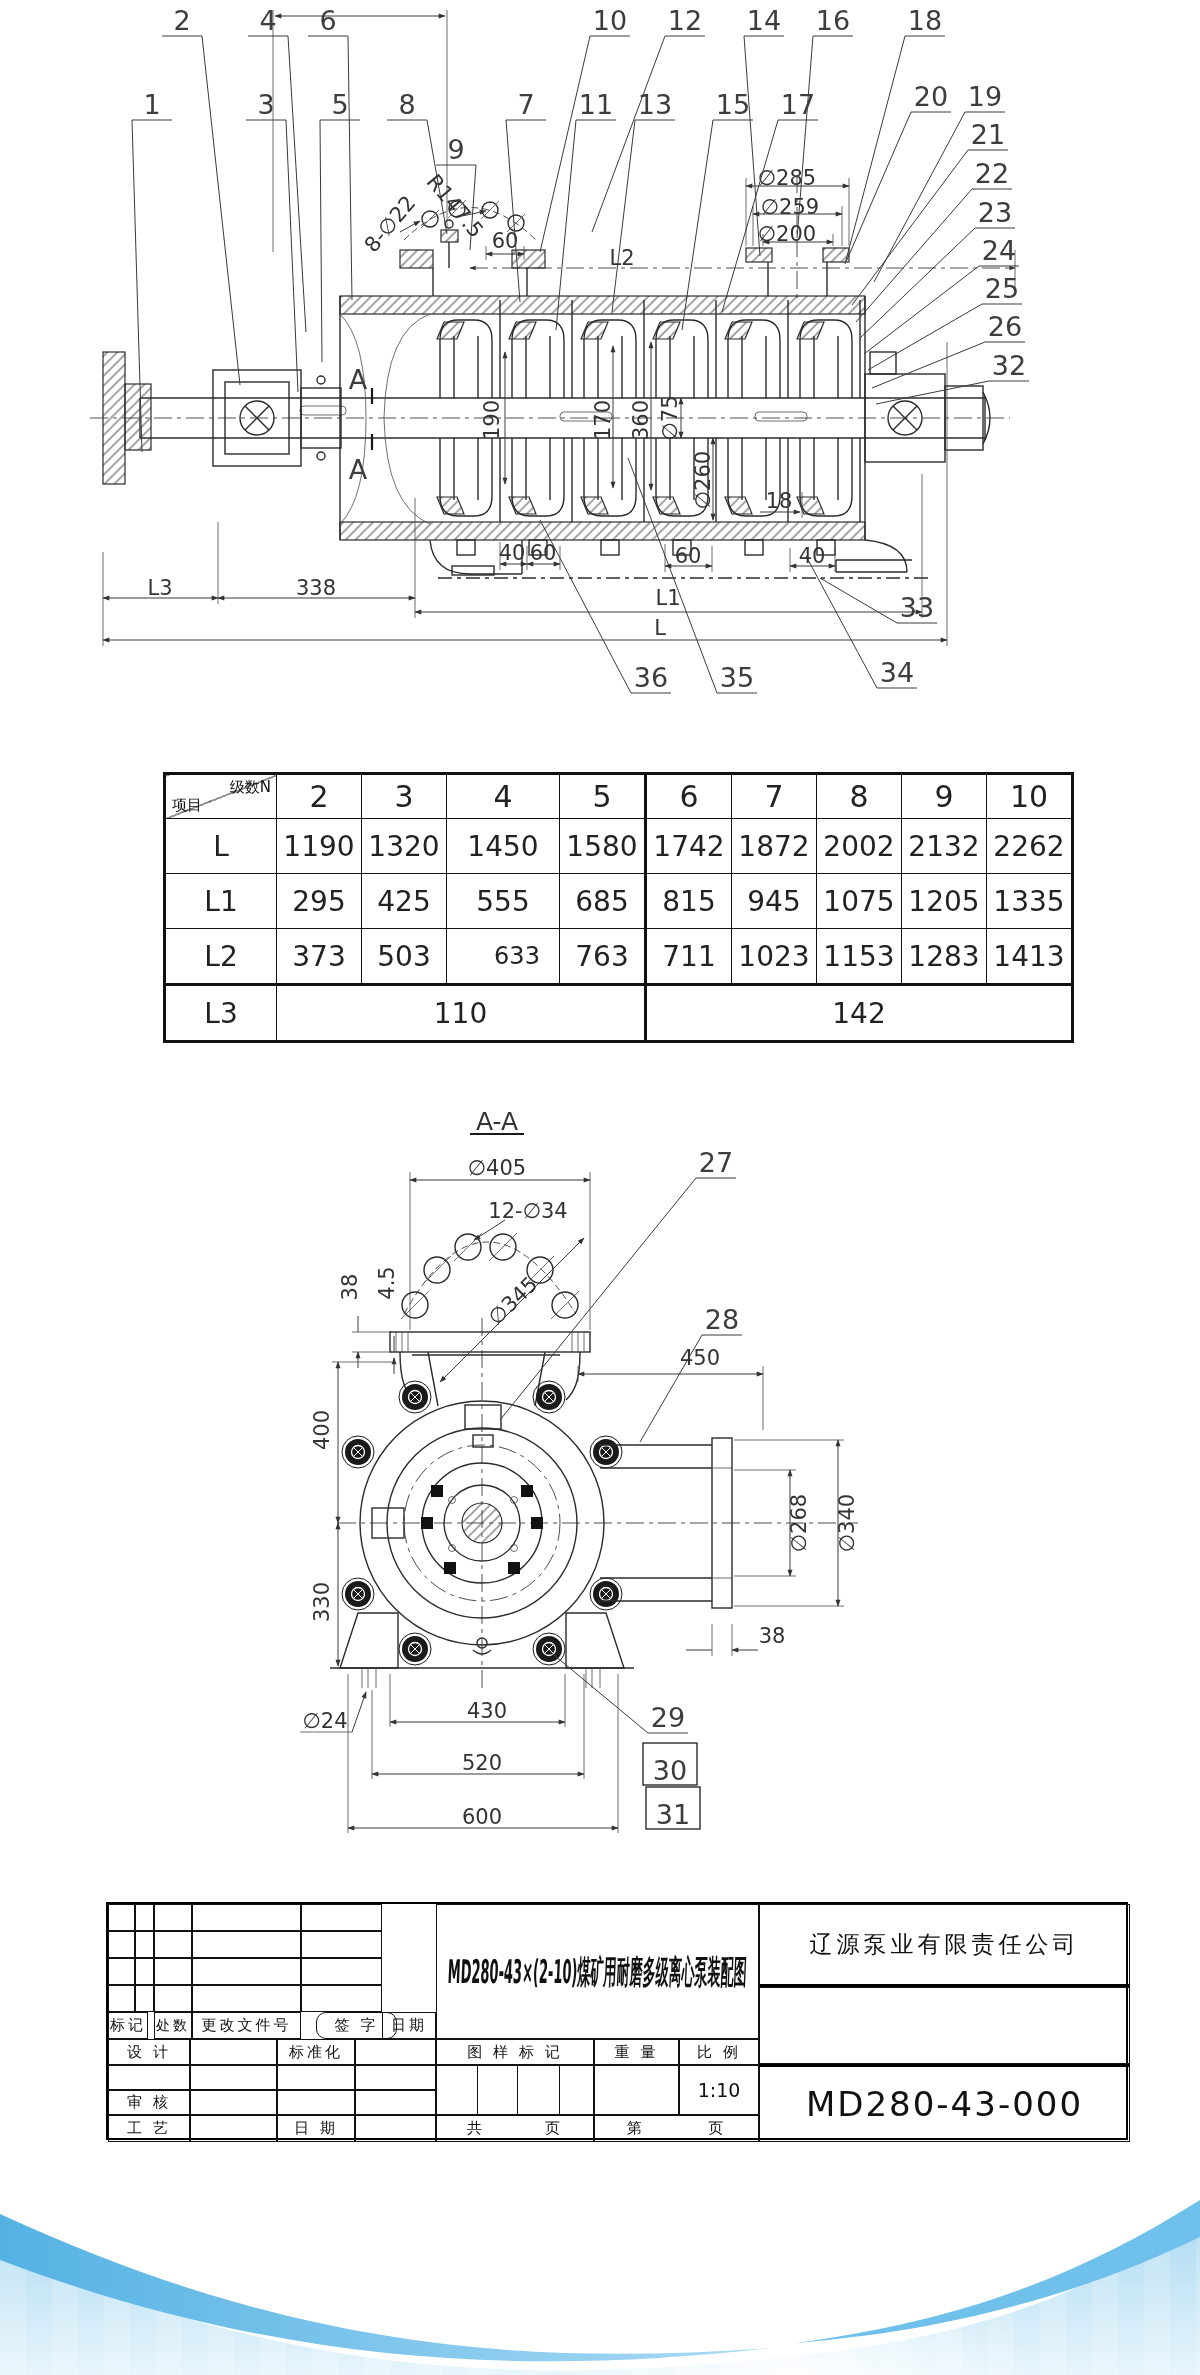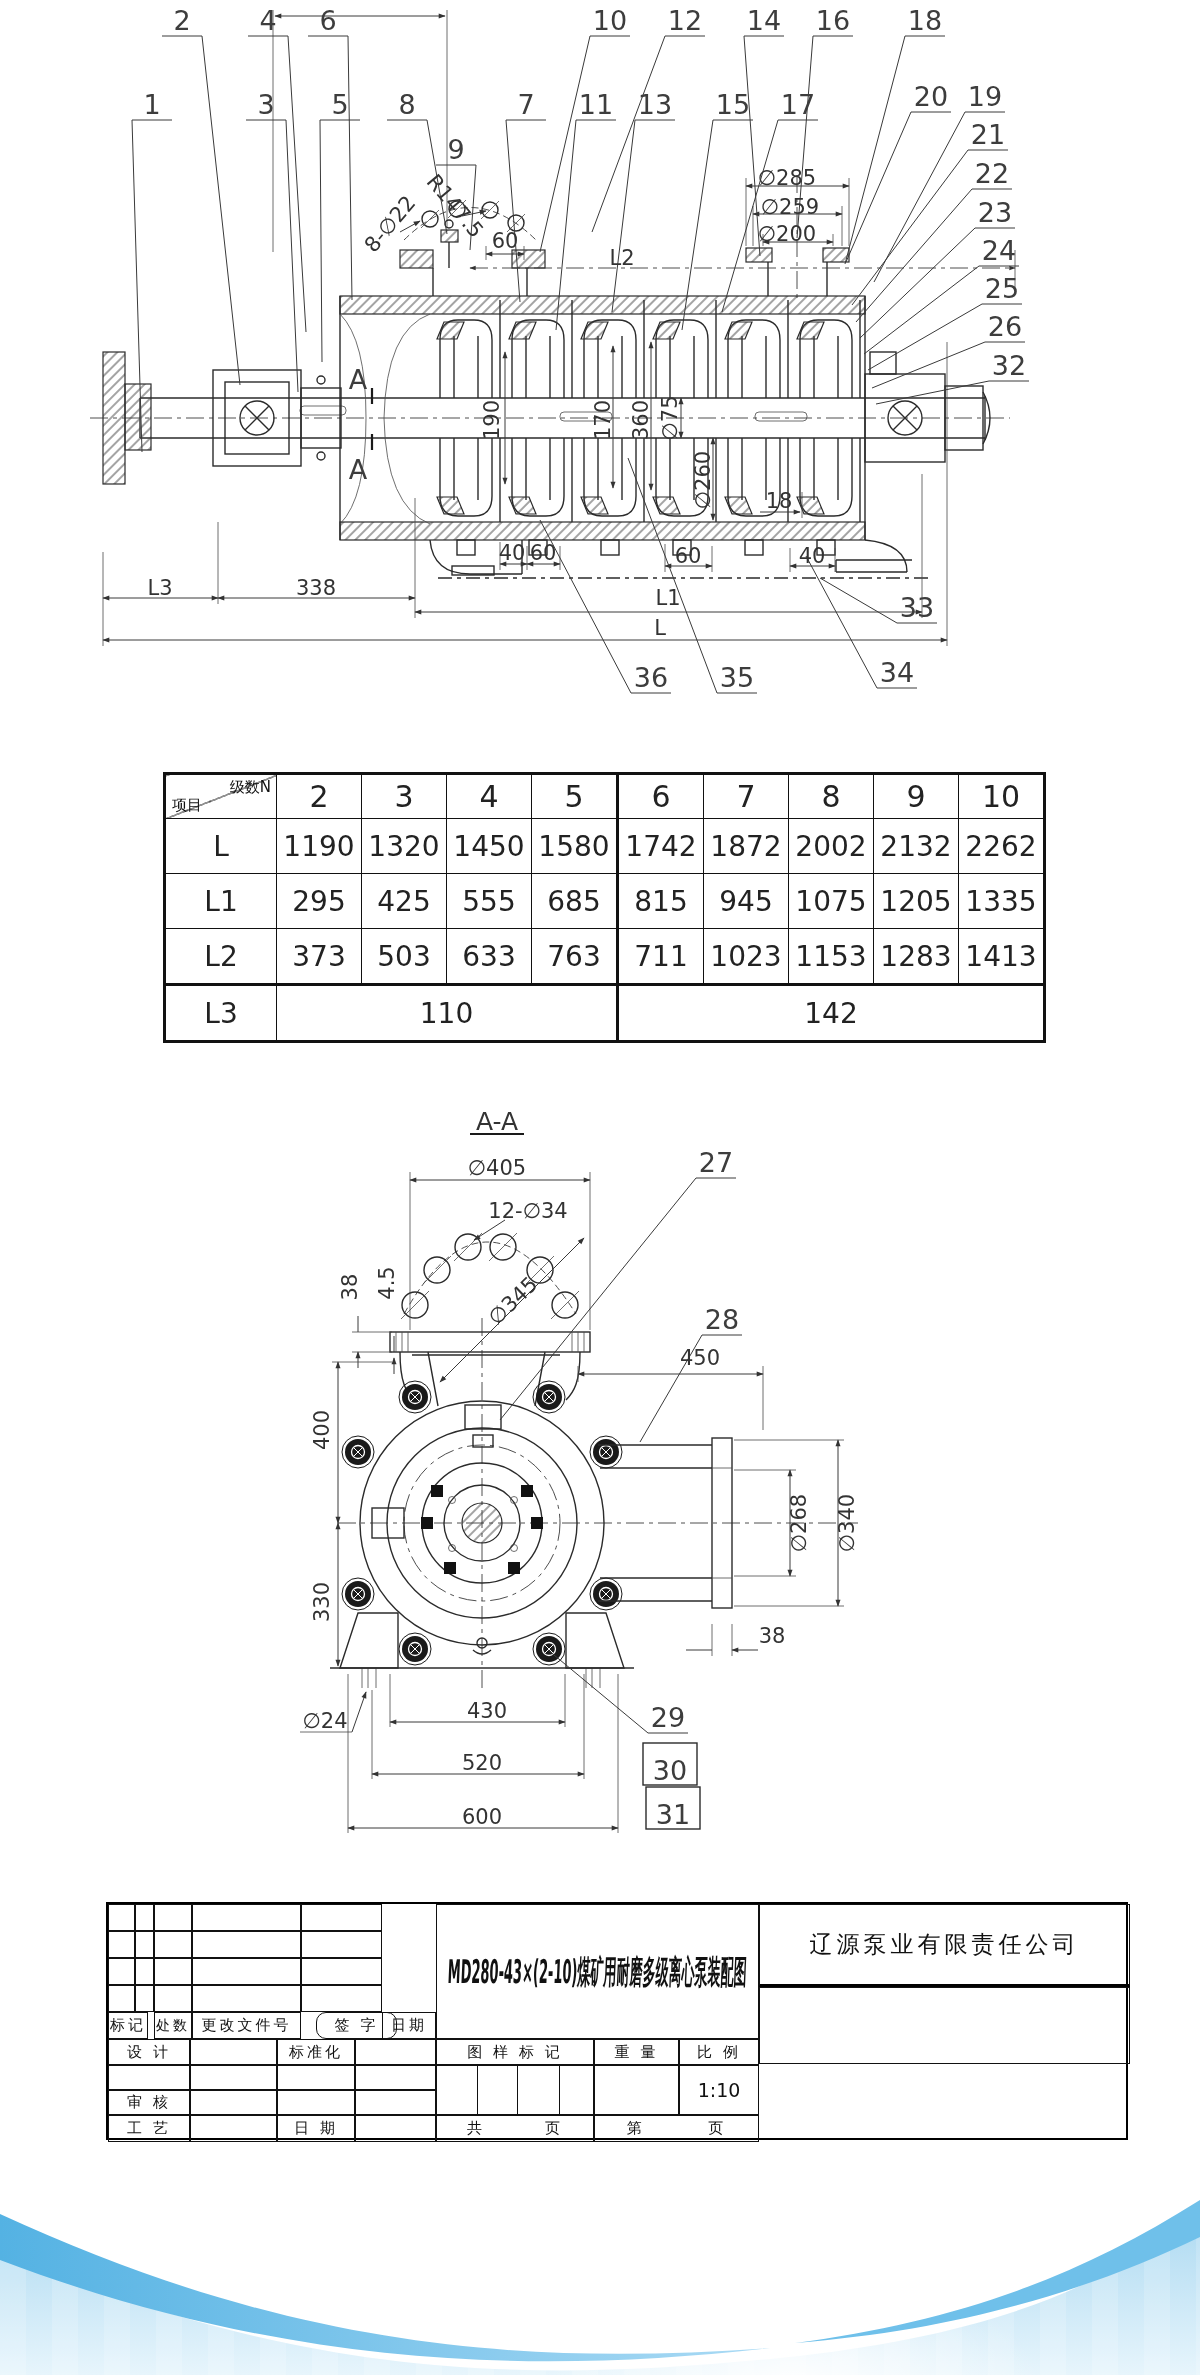--- a/index.html
+++ b/index.html
@@ -335,21 +335,21 @@
             <td style="width: 84px; height: 54px; font-size: 28px; border-left: 3px solid rgb(17, 17, 17);">815</td>
             <td style="width: 84px; height: 54px; font-size: 28px;">945</td>
             <td style="width: 84px; height: 54px; font-size: 28px;">1075</td>
             <td style="width: 84px; height: 54px; font-size: 28px;">1205</td>
             <td style="width: 84px; height: 54px; font-size: 28px;">1335</td>
           </tr>
           <tr>
             <td style="width: 110px; height: 54px; font-size: 28px;">L2</td>
             <td style="width: 84px; height: 54px; font-size: 28px;">373</td>
             <td style="width: 84px; height: 54px; font-size: 28px;">503</td>
-            <td style="width: 84px; height: 54px; font-size: 28px;">633</td>
+            <td style="width: 84px; height: 54px; font-size: 24px; padding-left: 28px;">633</td>
             <td style="width: 84px; height: 54px; font-size: 28px;">763</td>
             <td style="width: 84px; height: 54px; font-size: 28px; border-left: 3px solid rgb(17, 17, 17);">711</td>
             <td style="width: 84px; height: 54px; font-size: 28px;">1023</td>
             <td style="width: 84px; height: 54px; font-size: 28px;">1153</td>
             <td style="width: 84px; height: 54px; font-size: 28px;">1283</td>
             <td style="width: 84px; height: 54px; font-size: 28px;">1413</td>
           </tr>
           <tr>
             <td style="width: 110px; height: 54px; font-size: 28px; border-top: 3px solid rgb(17, 17, 17);">L3</td>
             <td colspan="4" style="width: 84px; height: 54px; font-size: 28px; border-top: 3px solid rgb(17, 17, 17);">110</td>
@@ -571,20 +571,21 @@
       <div class="cell" style="left: 328px; top: 211px; width: 158px; height: 27px; justify-content: space-around;">
         <span>共</span>
         <span>页</span>
       </div>
       <div class="cell" style="left: 486px; top: 211px; width: 165px; height: 27px; justify-content: space-around;">
         <span>第</span>
         <span>页</span>
       </div>
       <div class="cell" id="company" style="left: 651px; top: 0px; width: 371px; height: 83px;">辽源泵业有限责任公司</div>
       <div class="cell" style="left: 651px; top: 83px; width: 371px; height: 77px;"></div>
+      <div class="cell nolet" id="dwgno" style="left: 651px; top: 160px; width: 371px; height: 78px;">MD280-43-000</div>
     </div>
 
   <svg width="1200" height="235" viewBox="0 0 1200 235" style="top:2140px;">
     <defs>
       <linearGradient id="wgl" x1="0" y1="0" x2="0" y2="1">
         <stop offset="0" stop-color="#acd9f1"></stop>
           <stop offset="1" stop-color="#e7f5fc"></stop>
       </linearGradient>
       <linearGradient id="wgb" x1="0" y1="0" x2="1" y2="0">
         <stop offset="0" stop-color="#54b2e3"></stop>

